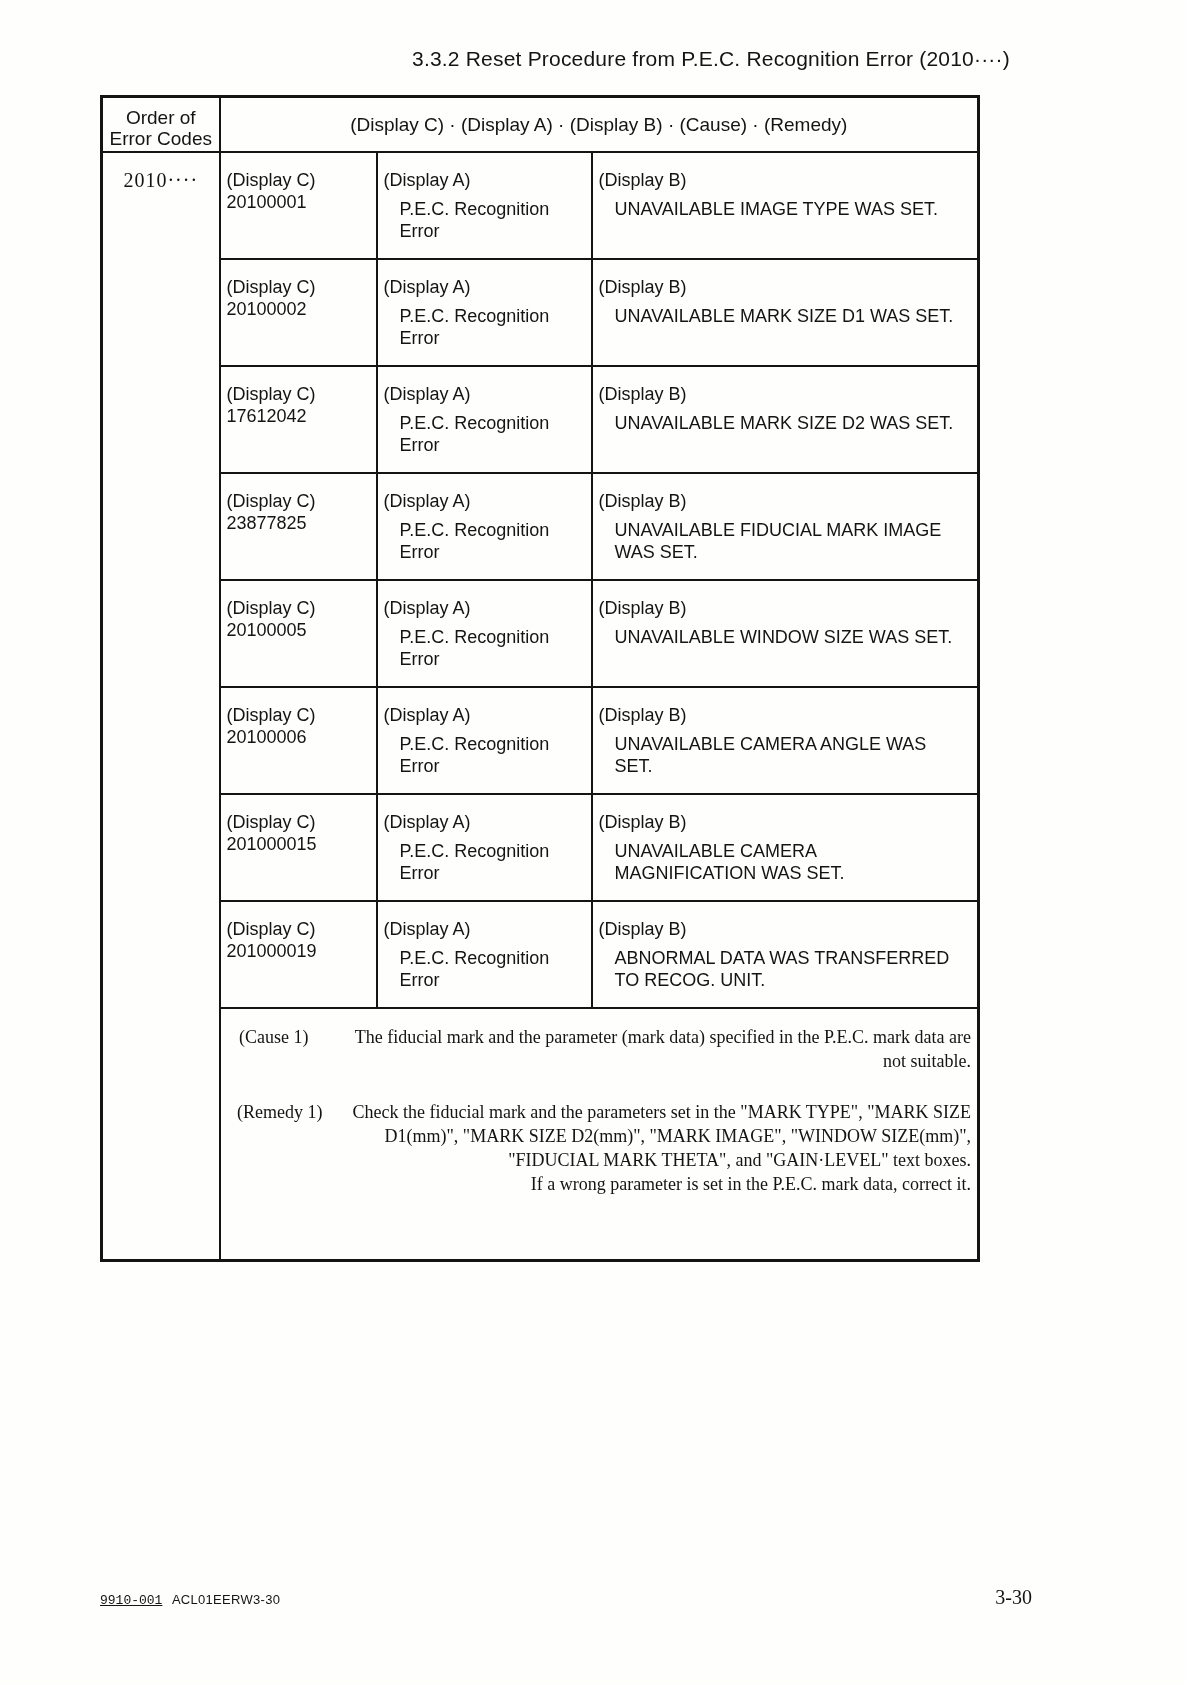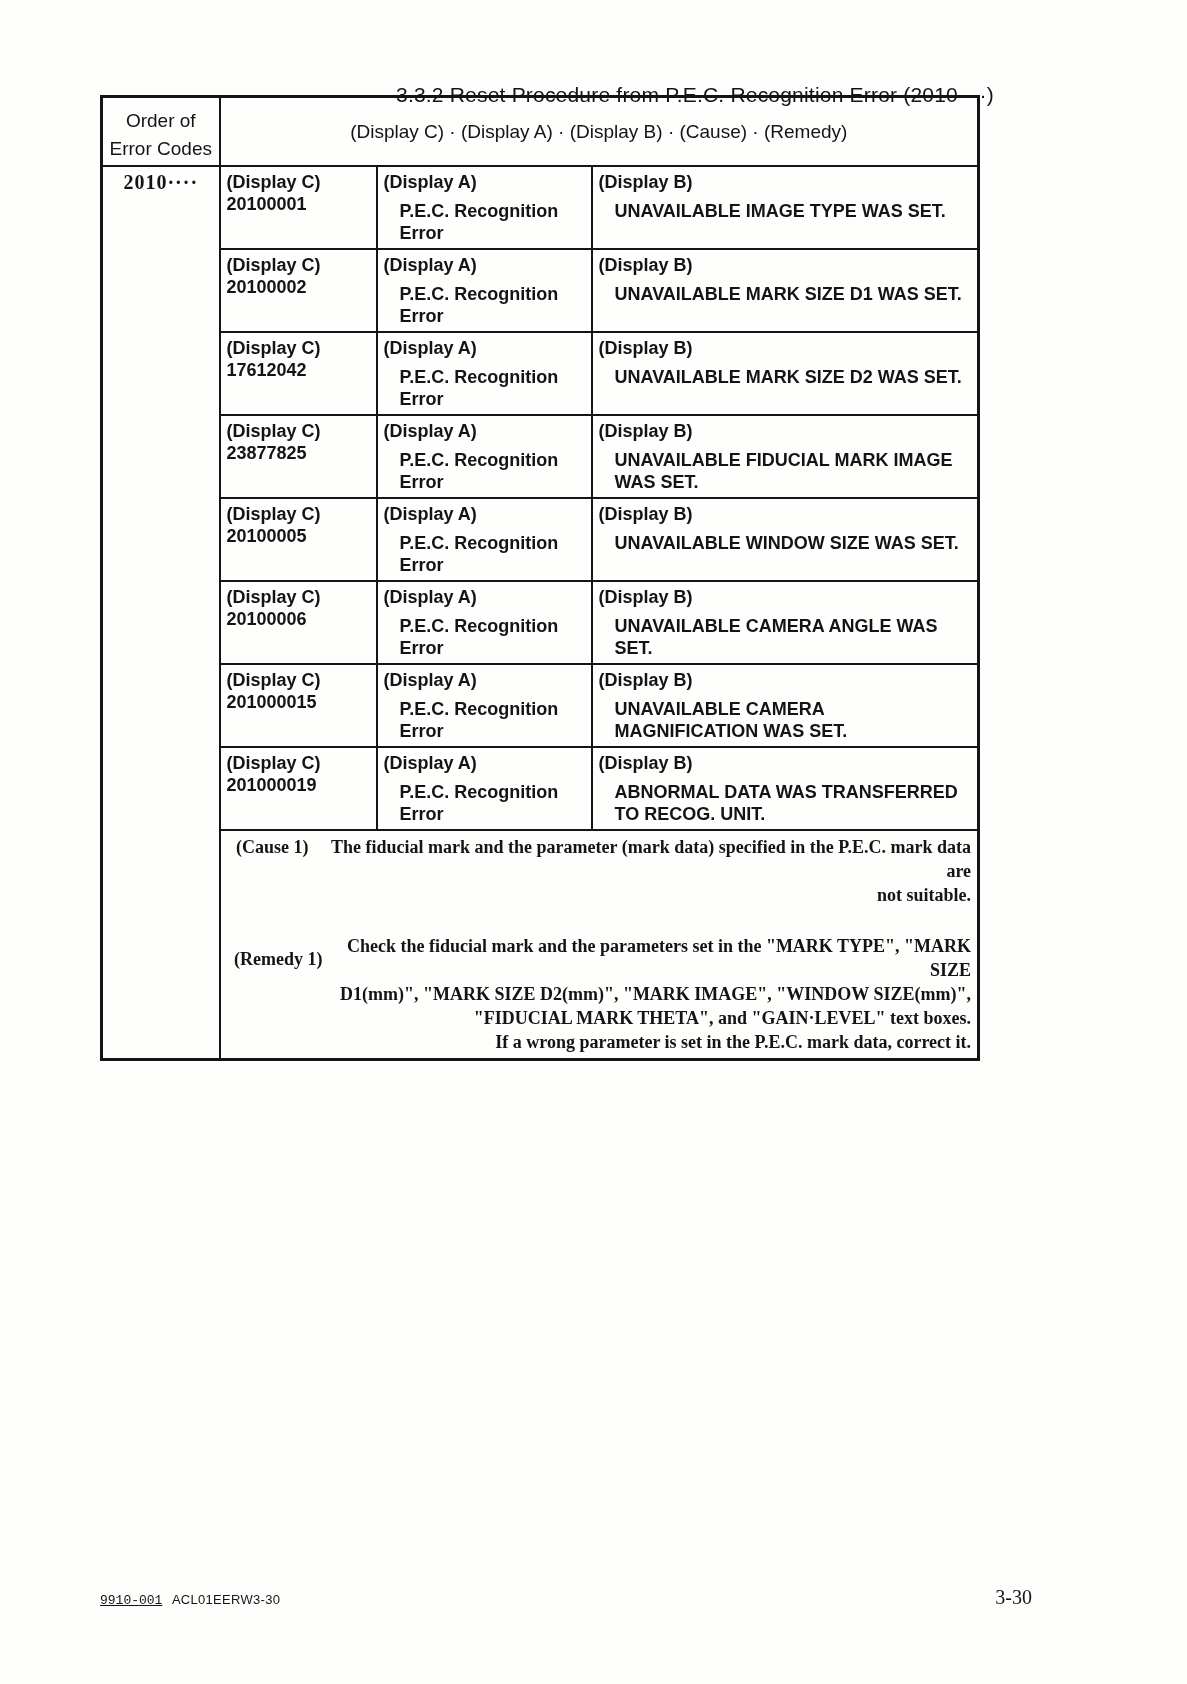--- a/index.html
+++ b/index.html
@@ -8,51 +8,49 @@
     height: 1684px;
     background: #fefefd;
     position: relative;
     font-family: "Liberation Sans", sans-serif;
     color: #141414;
   }
 
   .page-title {
     position: absolute;
     top: 47px;
-    left: 396px;
+    left: 412px;
     font-size: 21px;
     letter-spacing: 0.2px;
     white-space: nowrap;
-    margin-top: 36px;
   }
 
   table.err {
     position: absolute;
     top: 95px;
     left: 100px;
     width: 877px;
     border-collapse: collapse;
     table-layout: fixed;
     border: 3px solid #141414;
   }
   .err th, .err td {
     border: 2px solid #141414;
     vertical-align: top;
-    padding: 4px 6px;
-    font-weight: bold;
+    padding: 16px 6px;
   }
   .err thead th {
     font-weight: normal;
     font-size: 19px;
     text-align: center;
     vertical-align: middle;
     height: 46px;
     padding: 2px 4px;
   }
-  .hdr-col1 { white-space: pre-line; line-height: 28px; margin-top: 7px; }
+  .hdr-col1 { white-space: pre-line; line-height: 21px; margin-top: 7px; }
 
   .order-cell {
     font-family: "Liberation Serif", serif;
     font-size: 20px;
     text-align: center;
     padding-top: 6px;
     letter-spacing: 1px;
   }
 
   .lbl, .val { font-size: 18px; line-height: 22px; }
@@ -62,21 +60,21 @@
 
   .cause-cell {
     font-family: "Liberation Serif", serif;
     font-size: 18px;
     line-height: 24px;
     height: 218px;
     padding: 6px 9px;
   }
   .hang { display: flex; align-items: flex-start; text-align: right; }
   .hang .hl { flex: 0 0 82px; }
-  .hang.remedy-p .hl { flex: 0 0 96px; margin-top: 13px; }
+  .hang.remedy-p .hl { flex: 0 0 96px; }
   .hang .ht { flex: 1; white-space: pre-line; }
   .remedy-p { margin-top: 27px; }
 
   .footer {
     position: absolute;
     top: 1586px;
     left: 100px;
     width: 932px;
     display: flex;
     justify-content: space-between;

